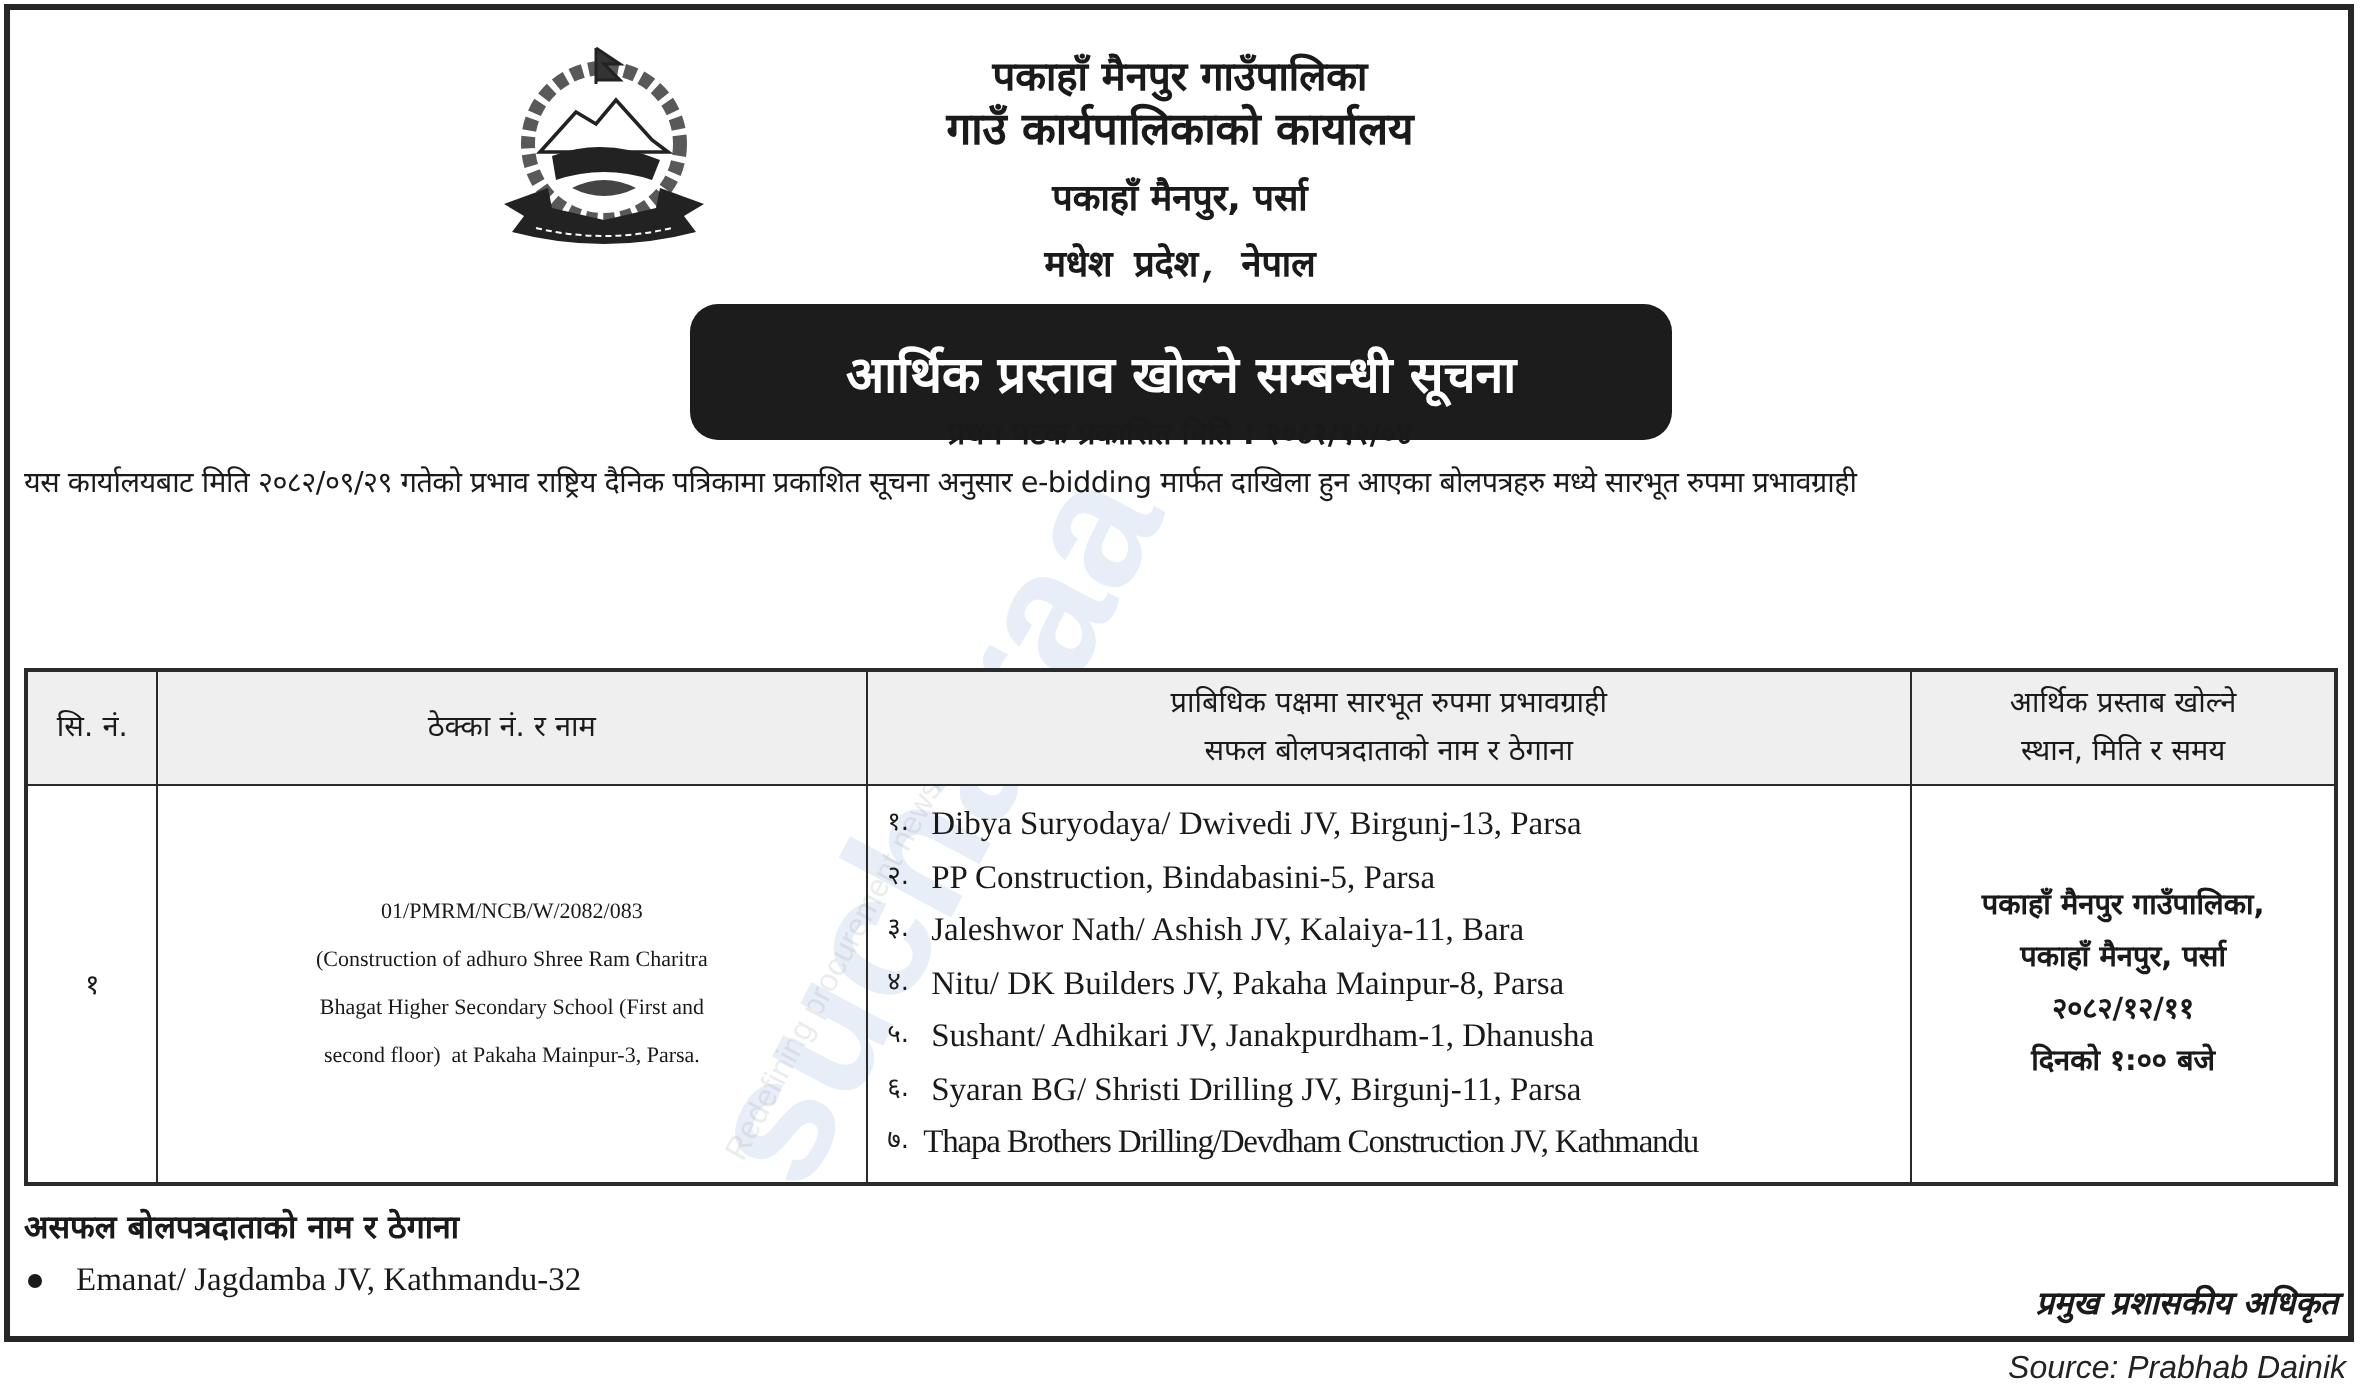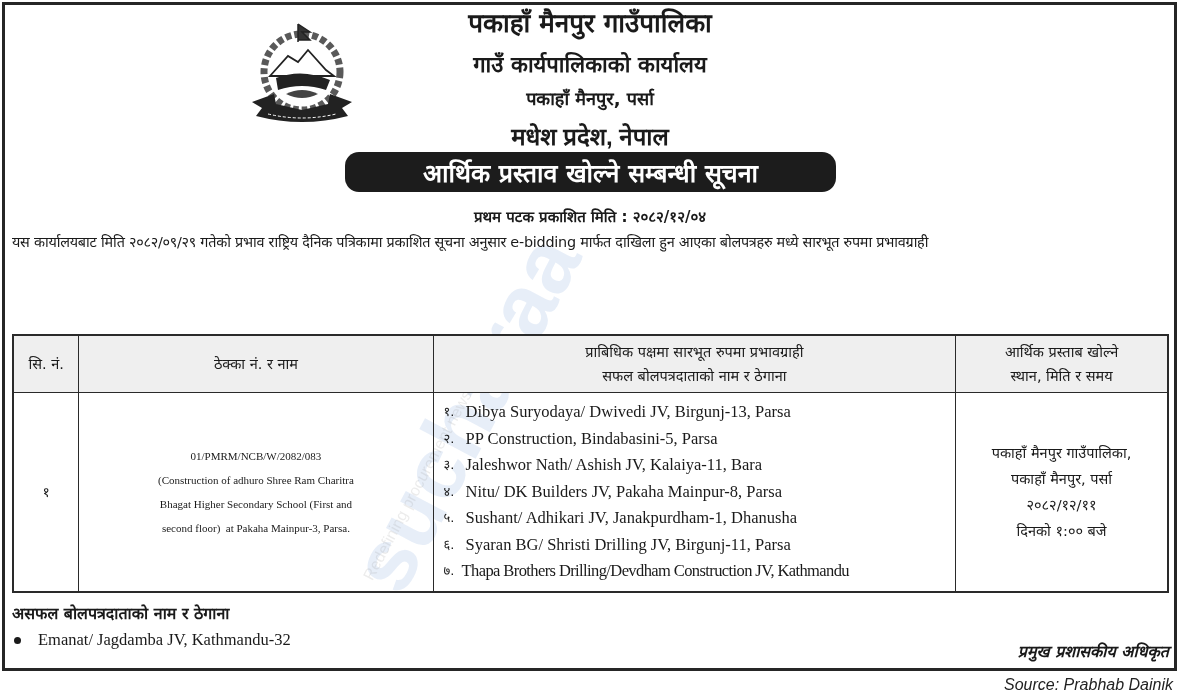--- a/index.html
+++ b/index.html
@@ -9,27 +9,27 @@
   .frame {
     position: absolute; left: 2px; top: 2px; width: 1175px; height: 669px;
     border: 3px solid #262626; background: #fff;
   }
 
   .logo {
     position: absolute; left: 246px; top: 20px; width: 112px; height: 110px;
   }
 
   .head-lines { position: absolute; left: 300px; width: 580px; text-align: center; }
-  .h1 { top: 4px; font-size: 26px; font-weight: bold; font-family: "DejaVu Sans", sans-serif; }
+  .h1 { top: 24px; font-size: 20px; font-weight: bold; font-family: "DejaVu Sans", sans-serif; }
   .h2 { top: 48px; font-size: 22px; font-weight: bold; font-family: "DejaVu Sans", sans-serif; }
   .h3 { top: 86px; font-size: 18px; font-weight: bold; font-family: "DejaVu Sans", sans-serif; }
-  .h4 { top: 119px; font-size: 24px; font-weight: bold; font-family: Liberation Sans, sans-serif; }
+  .h4 { top: 119px; font-size: 18px; font-weight: bold; font-family: Liberation Mono, monospace; }
 
   .banner {
-    position: absolute; left: 345px; top: 152px; width: 491px; height: 40px;
+    position: absolute; left: 345px; top: 152px; width: 491px; height: 68px;
     background: #1c1c1c; border-radius: 14px; color: #fff;
     display: flex; align-items: center; justify-content: center;
     font-family: "DejaVu Sans", sans-serif; font-weight: bold; font-size: 25px;
   }
 
   .pubdate {
     position: absolute; left: 300px; top: 206px; width: 580px; text-align: center;
     font-family: "DejaVu Sans", sans-serif; font-weight: bold; font-size: 15px;
   }
 
@@ -56,21 +56,21 @@
   .c3 { width: 523px; }
   .c4 { width: 213px; text-align: center; }
 
   .contract { line-height: 24px; padding: 0 8px; font-size: 11px; }
   .sn-cell { font-family: "DejaVu Sans", sans-serif; font-size: 14px; }
   .bidders { list-style: none; padding: 6px 0 6px 10px; font-size: 16.5px; line-height: 26.5px; }
   .bidders li { white-space: nowrap; display: flex; }
   .bidders .num { display: inline-block; width: 22px; font-family: "DejaVu Sans", sans-serif; font-size: 13px; }
   .bidders li.tight .num { width: 18px; }
   .bidders li.tight .txt { letter-spacing: -0.6px; }
-  .opening { font-family: "DejaVu Sans", sans-serif; font-size: 14.5px; line-height: 26px; }
+  .opening { font-family: "DejaVu Sans", sans-serif; font-size: 14.5px; line-height: 26px; font-weight: bold; }
 
   .unsuc-title {
     position: absolute; left: 12px; top: 602px;
     font-family: "DejaVu Sans", sans-serif; font-weight: bold; font-size: 16px;
   }
   .unsuc-item {
     position: absolute; left: 14px; top: 630px; display: flex; align-items: center;
     font-family: "Liberation Serif", serif; font-size: 16.5px; text-align: center;
   }
   .bullet { width: 7px; height: 7px; border-radius: 50%; background: #1a1a1a; margin-right: 17px; }

